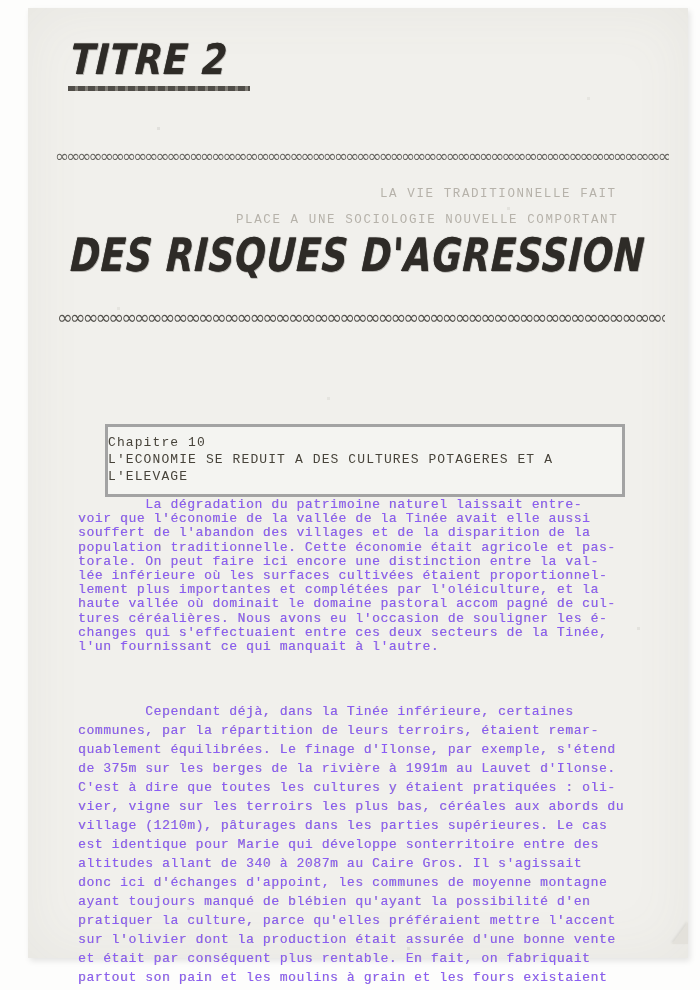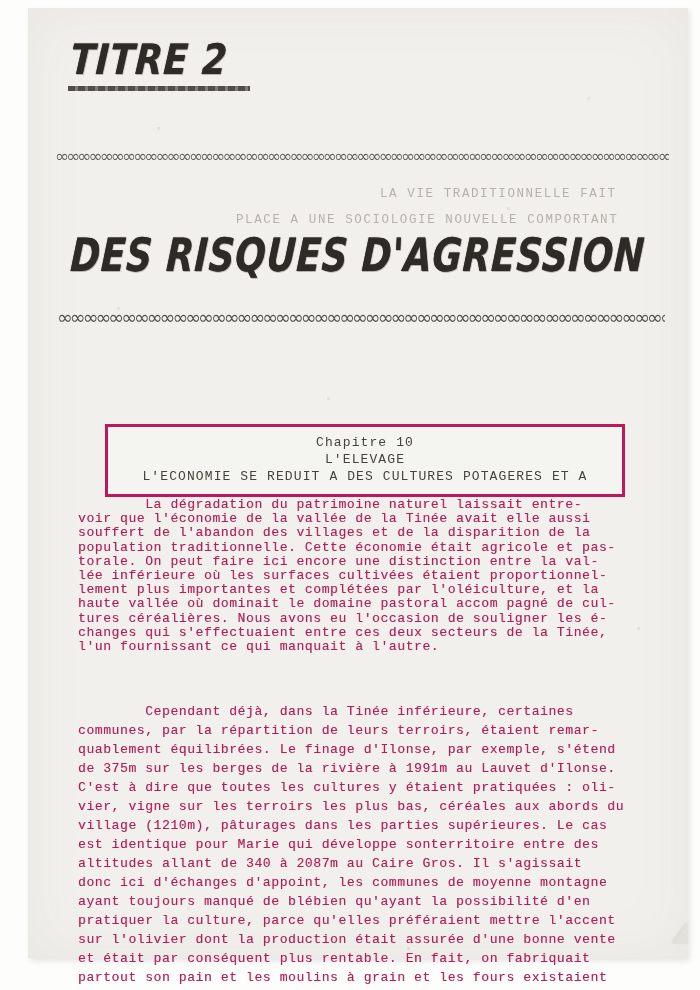--- a/index.html
+++ b/index.html
@@ -96,41 +96,40 @@
   }
   .overline-1 { left: 352px; top: 179px; }
   .overline-2 { left: 208px; top: 205px; }
   
   .chapter-box {
     position: absolute;
     left: 77px;
     top: 416px;
     width: 514px;
     height: 60px;
-    border: 3px solid #be185d;
+    border: 3px solid #a3a3a3;
     background: rgba(255,255,255,0.25);
-    text-align: center;
     padding-top: 7px;
     box-sizing: content-box;
     color: #47433a;
   }
   .chapter-box .line {
     font-size: 13px;
     line-height: 17px;
     letter-spacing: 1.1px;
     white-space: nowrap;
   }
   
   .para {
     position: absolute;
     left: 50px;
     width: 560px;
     font-size: 13px;
     letter-spacing: 0.6px;
-    color: #be185d;
+    color: #8b5cf6;
     white-space: pre;
     text-shadow: 0.4px 0 0 rgba(71,67,56,0.35);
   }
   .para-1 { top: 490px; line-height: 14.2px; }
   .para-2 { top: 694px; line-height: 19px; }
   
   .speckles {
     position: absolute;
     left: 0; top: 0;
     width: 1px; height: 1px;
@@ -171,22 +170,22 @@
 
     <div class="overline overline-2">PLACE A UNE SOCIOLOGIE NOUVELLE COMPORTANT</div>
     <div class="overline overline-1">LA VIE TRADITIONNELLE FAIT</div>
 
     <div class="stencil main-title">DES RISQUES D'AGRESSION</div>
 
     <div class="chain chain-bottom">∞∞∞∞∞∞∞∞∞∞∞∞∞∞∞∞∞∞∞∞∞∞∞∞∞∞∞∞∞∞∞∞∞∞∞∞∞∞∞∞∞∞∞∞∞∞∞∞∞∞∞∞∞∞∞∞∞∞∞∞∞∞∞∞∞∞∞∞∞∞∞∞∞∞∞∞∞∞</div>
 
     <div class="chapter-box">
       <div class="line">Chapitre 10</div>
+      <div class="line">L'ECONOMIE SE REDUIT A DES CULTURES POTAGERES ET A</div>
       <div class="line">L'ELEVAGE</div>
-      <div class="line">L'ECONOMIE SE REDUIT A DES CULTURES POTAGERES ET A</div>
     </div>
 
     <div class="para para-1">        La dégradation du patrimoine naturel laissait entre-
 voir que l'économie de la vallée de la Tinée avait elle aussi
 souffert de l'abandon des villages et de la disparition de la
 population traditionnelle. Cette économie était agricole et pas-
 torale. On peut faire ici encore une distinction entre la val-
 lée inférieure où les surfaces cultivées étaient proportionnel-
 lement plus importantes et complétées par l'oléiculture, et la
 haute vallée où dominait le domaine pastoral accom pagné de cul-

